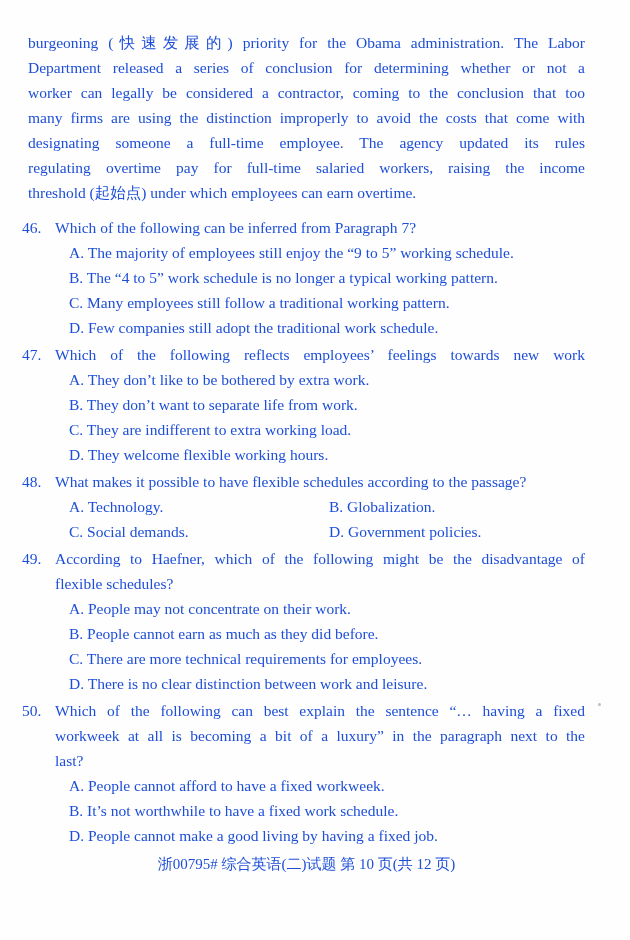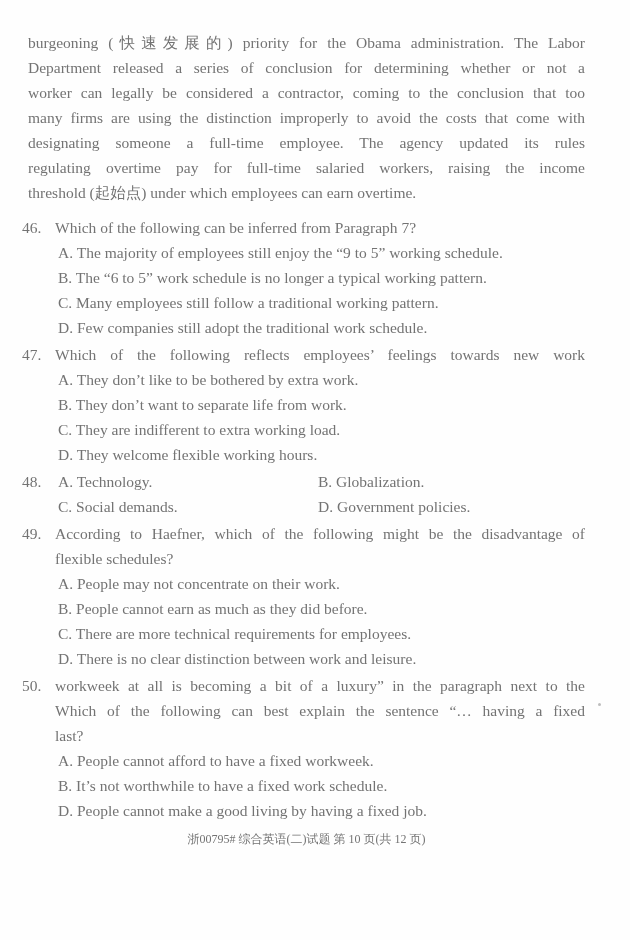--- a/index.html
+++ b/index.html
@@ -10,48 +10,48 @@
   .page {
     position: relative;
     width: 630px;
     height: 940px;
     background: #fefefe;
     box-sizing: border-box;
     padding: 30px 45px 0 28px;
     font-family: "Liberation Serif", "DejaVu Serif", serif;
     font-size: 15.5px;
     line-height: 25px;
-    color: #737373;
+    color: #1d4ed8;
     overflow: hidden;
   }
   .line { white-space: normal; }
   .jline {
     text-align: justify;
     text-align-last: justify;
   }
   .passage { margin-bottom: 10px; }
   .question {
     position: relative;
     padding-left: 27px;
     margin-top: 2px;
   }
   .qnum {
     position: absolute;
     left: -6px;
     top: 0;
   }
-  .options { margin-left: 3px; }
+  .options { margin-left: 14px; }
   .grid2 {
     display: grid;
     grid-template-columns: 260px 1fr;
   }
   .footer {
     text-align: center;
     margin-top: 4px;
-    font-size: 12px;
+    font-size: 15px;
   }
   .speck {
     position: absolute;
     left: 598px;
     top: 703px;
     width: 3px;
     height: 3px;
     background: #9a9a9a;
     border-radius: 50%;
     opacity: 0.65;
@@ -72,41 +72,44 @@
     <div class="line">threshold (起始点) under which employees can earn overtime.</div>
   </div>
 
   <div class="question">
     <span class="qnum">46.</span>
     <div class="stem">
       <div class="line">Which of the following can be inferred from Paragraph 7?</div>
     </div>
     <div class="options">
       <div class="line">A. The majority of employees still enjoy the “9 to 5” working schedule.</div>
-      <div class="line">B. The “6 to 5” work schedule is no longer a typical working pattern.</div>
+      <div class="line">B. The “4 to 5” work schedule is no longer a typical working pattern.</div>
       <div class="line">C. Many employees still follow a traditional working pattern.</div>
       <div class="line">D. Few companies still adopt the traditional work schedule.</div>
     </div>
   </div>
 
   <div class="question">
     <span class="qnum">47.</span>
     <div class="stem">
       <div class="jline">Which of the following reflects employees’ feelings towards new work</div>
     </div>
     <div class="options">
       <div class="line">A. They don’t like to be bothered by extra work.</div>
       <div class="line">B. They don’t want to separate life from work.</div>
       <div class="line">C. They are indifferent to extra working load.</div>
       <div class="line">D. They welcome flexible working hours.</div>
     </div>
   </div>
 
   <div class="question">
     <span class="qnum">48.</span>
+    <div class="stem">
+      <div class="line">What makes it possible to have flexible schedules according to the passage?</div>
+    </div>
     <div class="options grid2">
       <div class="line">A. Technology.</div>
       <div class="line">B. Globalization.</div>
       <div class="line">C. Social demands.</div>
       <div class="line">D. Government policies.</div>
     </div>
   </div>
 
   <div class="question">
     <span class="qnum">49.</span>
@@ -118,22 +121,22 @@
       <div class="line">A. People may not concentrate on their work.</div>
       <div class="line">B. People cannot earn as much as they did before.</div>
       <div class="line">C. There are more technical requirements for employees.</div>
       <div class="line">D. There is no clear distinction between work and leisure.</div>
     </div>
   </div>
 
   <div class="question">
     <span class="qnum">50.</span>
     <div class="stem">
+      <div class="jline">Which of the following can best explain the sentence “… having a fixed</div>
       <div class="jline">workweek at all is becoming a bit of a luxury” in the paragraph next to the</div>
-      <div class="jline">Which of the following can best explain the sentence “… having a fixed</div>
       <div class="line">last?</div>
     </div>
     <div class="options">
       <div class="line">A. People cannot afford to have a fixed workweek.</div>
       <div class="line">B. It’s not worthwhile to have a fixed work schedule.</div>
       <div class="line">D. People cannot make a good living by having a fixed job.</div>
     </div>
   </div>
 
   <div class="footer">浙00795# 综合英语(二)试题 第 10 页(共 12 页)</div>

